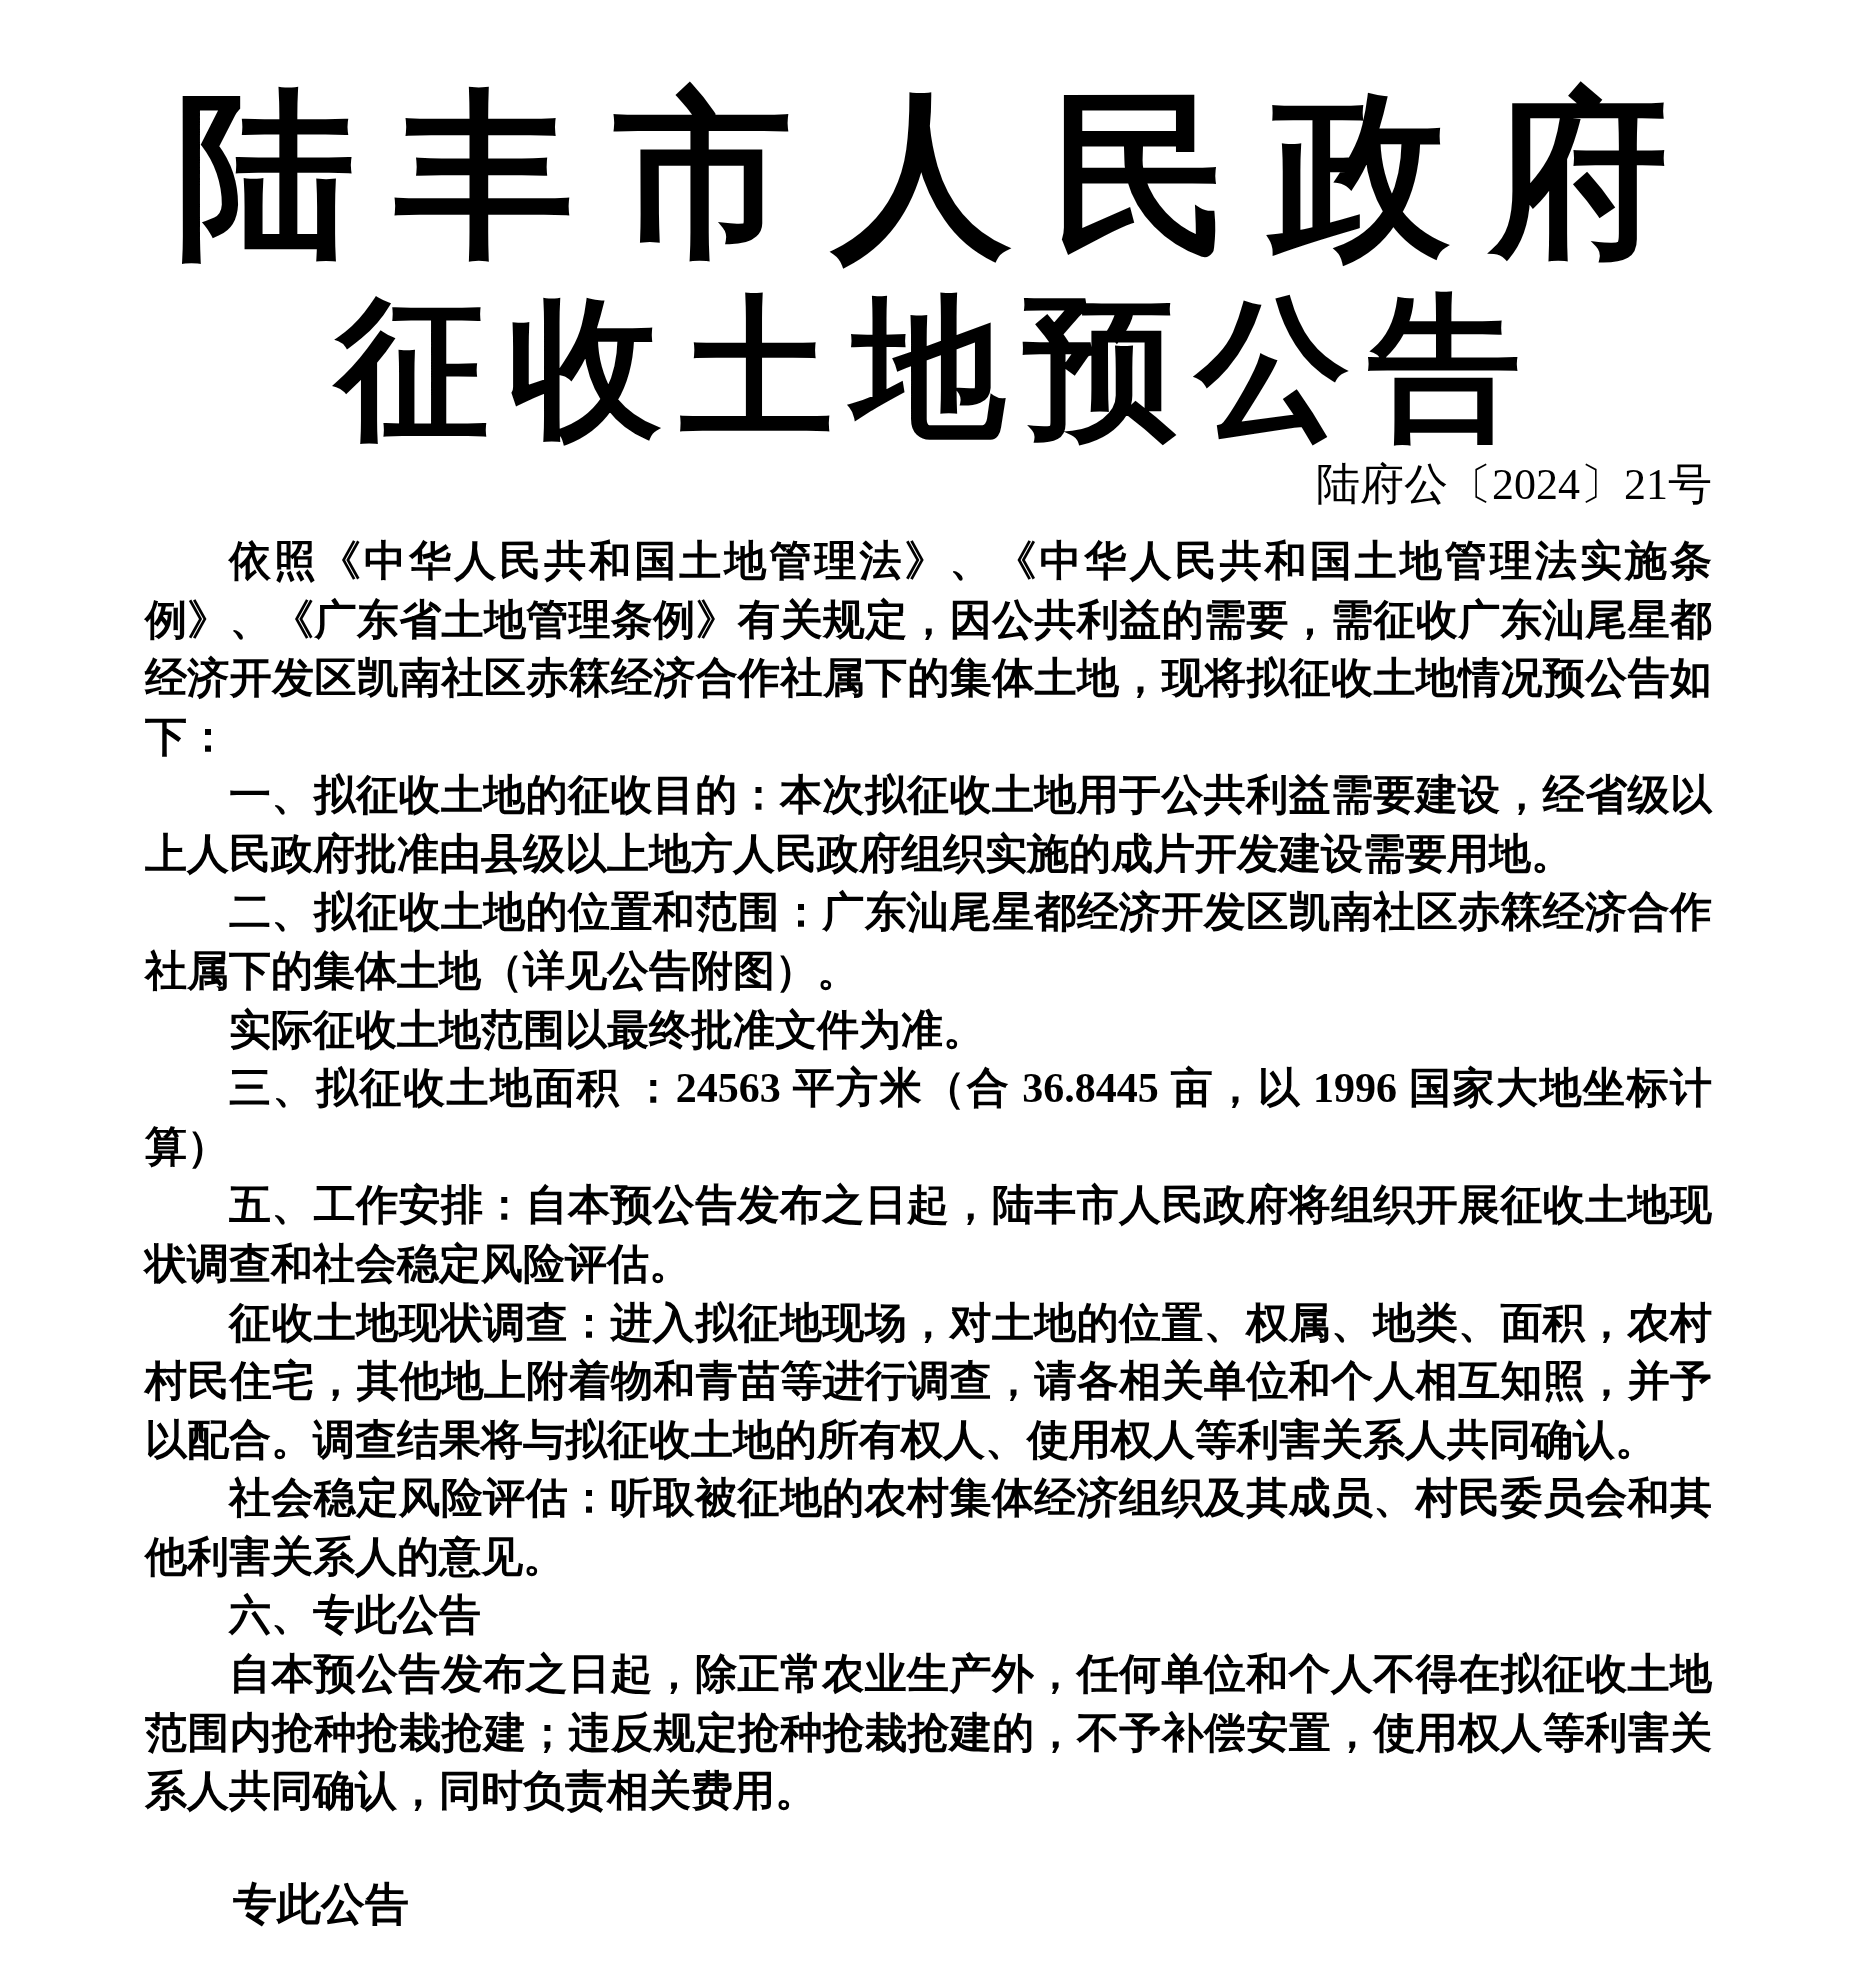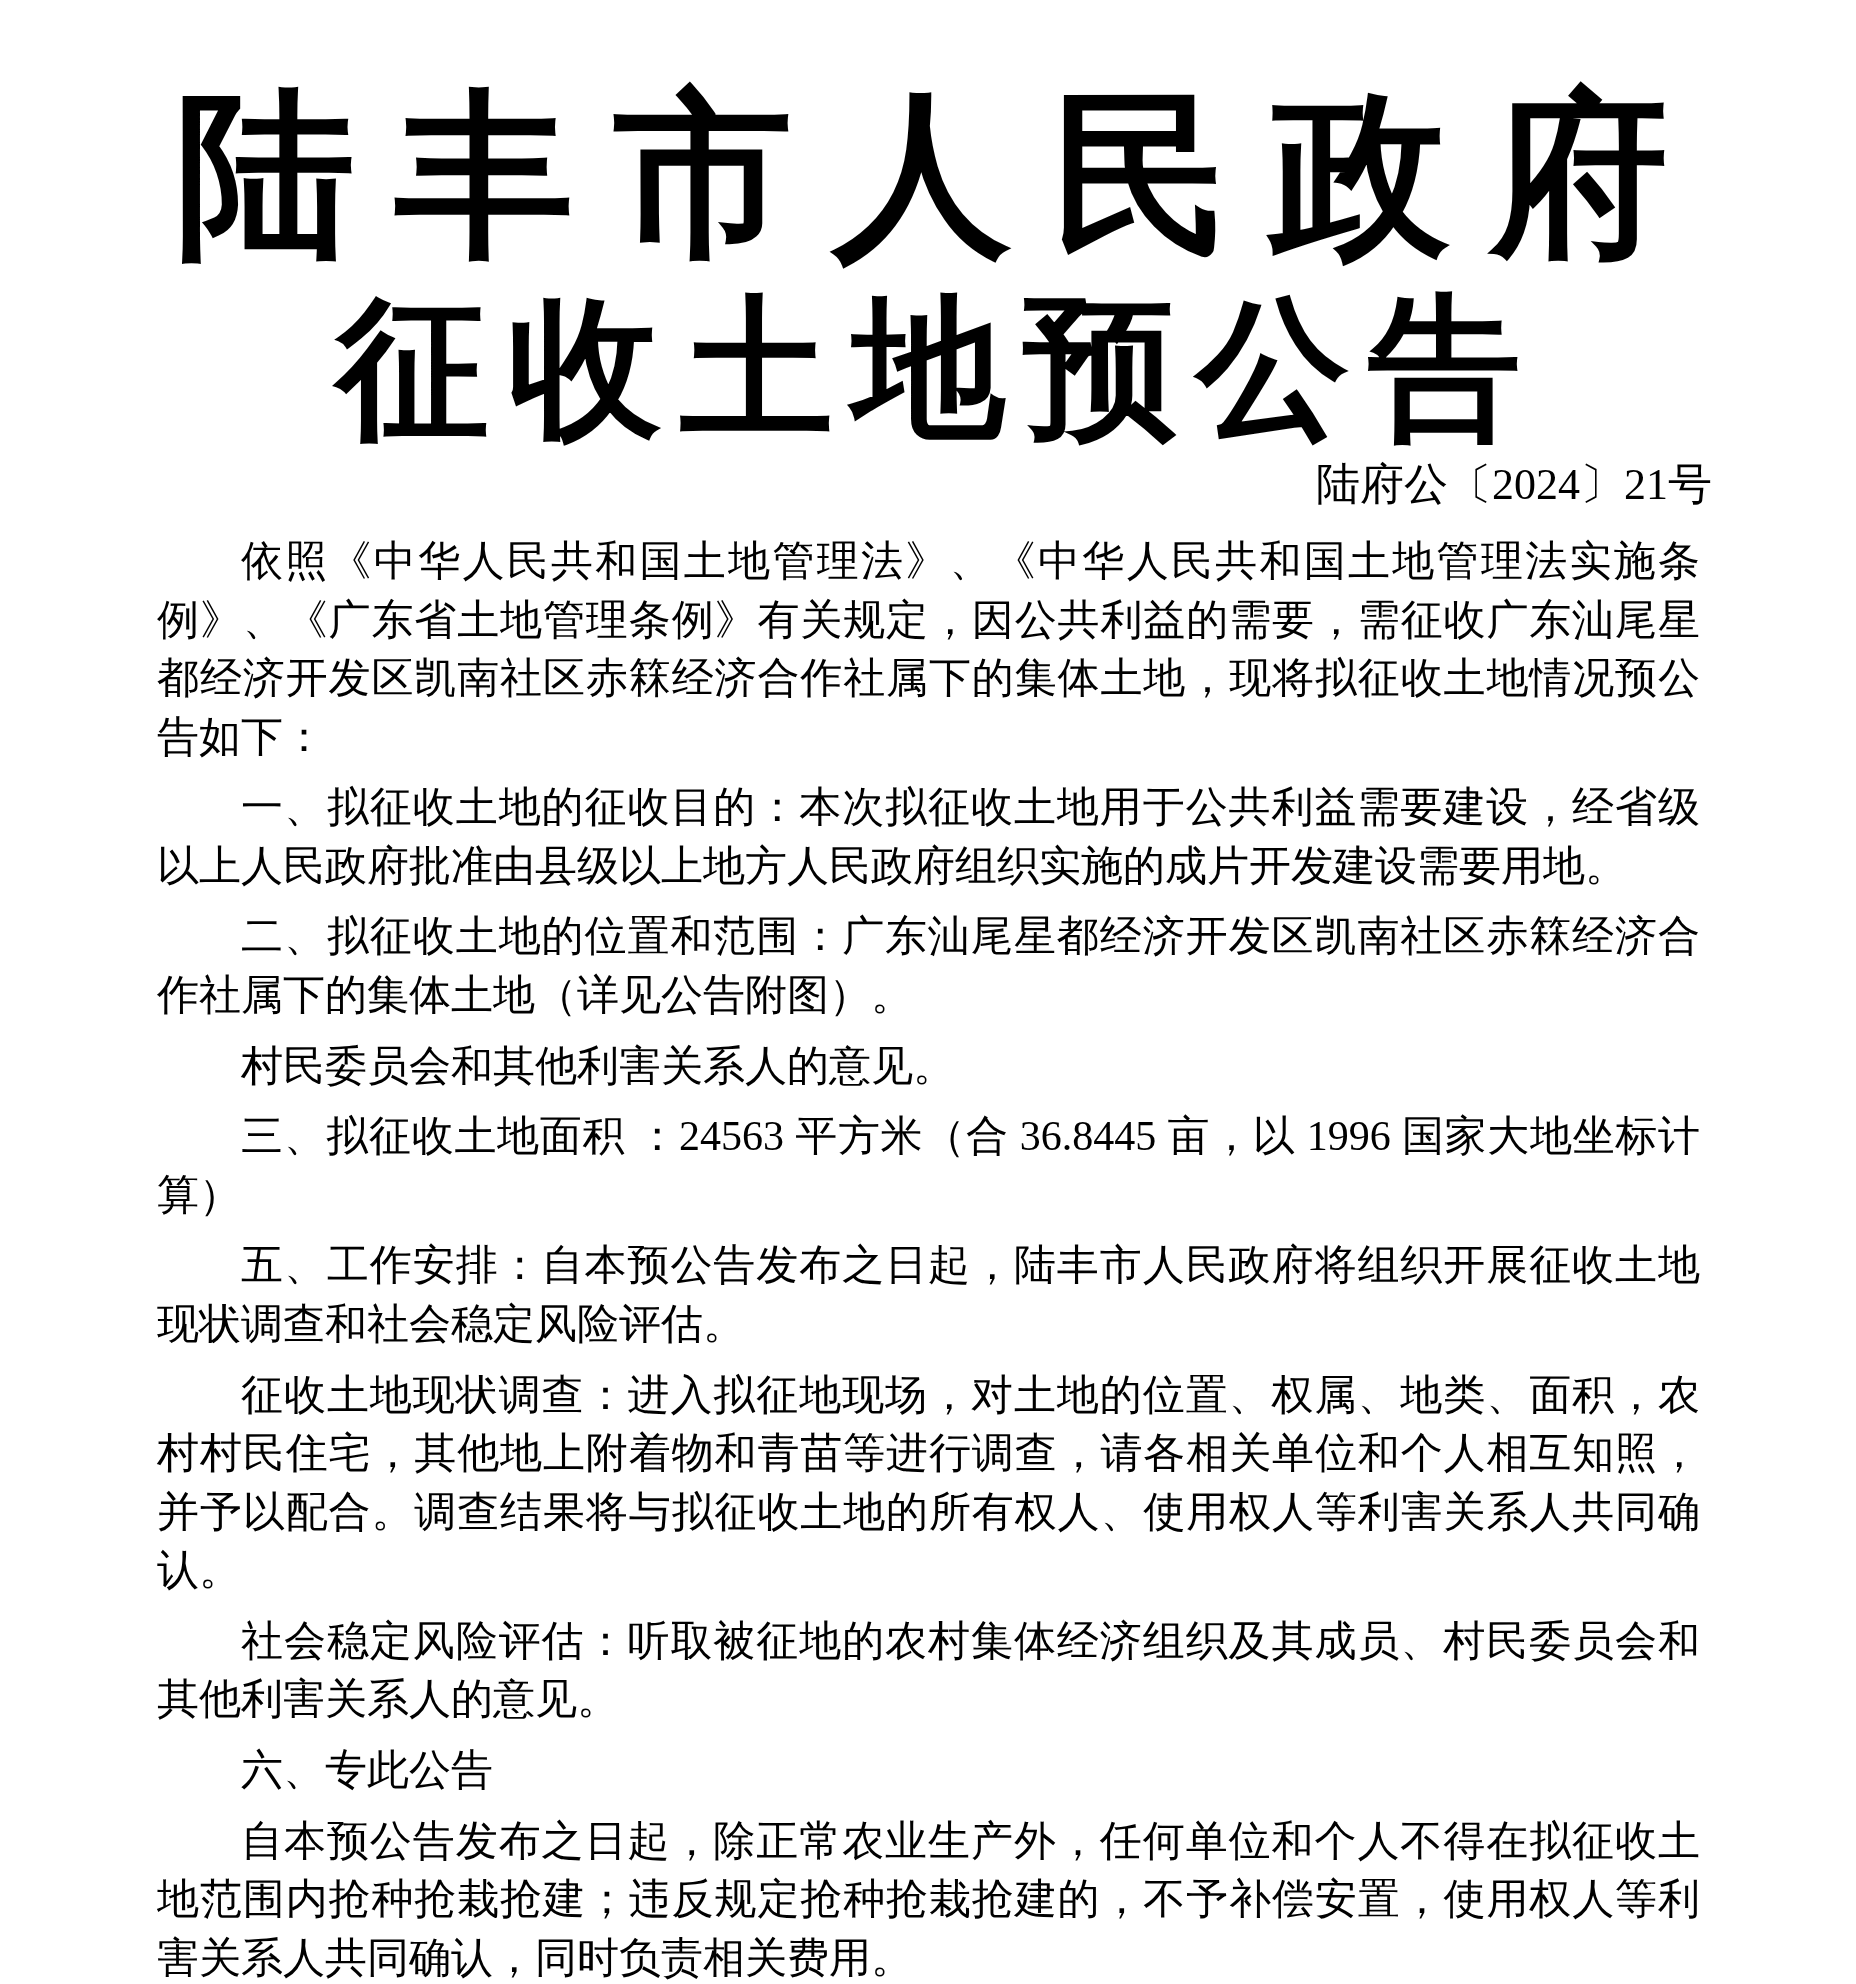--- a/index.html
+++ b/index.html
@@ -37,22 +37,23 @@
     font-size:44px;
     line-height:1.2;
   }
   .body-text{
     margin:20px 145px 0 145px;
     font-size:42px;
     line-height:1.395;
     text-align:justify;
   }
   .body-text p{
-    margin:12px;
+    margin:0;
     text-indent:2em;
+    font-weight:bold;
   }
   .closing{
     margin:58px 145px 0 145px;
     font-size:44px;
     font-weight:bold;
     text-indent:2em;
     line-height:1.2;
   }
 </style>
 </head>
@@ -62,21 +63,21 @@
 
   <h1 class="title1">陆丰市人民政府</h1>
   <h1 class="title2">征收土地预公告</h1>
 
   <div class="doc-number">陆府公〔2024〕21号</div>
 
   <div class="body-text">
     <p>依照《中华人民共和国土地管理法》、《中华人民共和国土地管理法实施条例》、《广东省土地管理条例》有关规定，因公共利益的需要，需征收广东汕尾星都经济开发区凯南社区赤箖经济合作社属下的集体土地，现将拟征收土地情况预公告如下：</p>
     <p>一、拟征收土地的征收目的：本次拟征收土地用于公共利益需要建设，经省级以上人民政府批准由县级以上地方人民政府组织实施的成片开发建设需要用地。</p>
     <p>二、拟征收土地的位置和范围：广东汕尾星都经济开发区凯南社区赤箖经济合作社属下的集体土地（详见公告附图）。</p>
-    <p>村民委员会和其他利害关系人的意见。</p>
+    <p>实际征收土地范围以最终批准文件为准。</p>
     <p>三、拟征收土地面积 ：24563 平方米（合 36.8445 亩，以 1996 国家大地坐标计算）</p>
     <p>五、工作安排：自本预公告发布之日起，陆丰市人民政府将组织开展征收土地现状调查和社会稳定风险评估。</p>
     <p>征收土地现状调查：进入拟征地现场，对土地的位置、权属、地类、面积，农村村民住宅，其他地上附着物和青苗等进行调查，请各相关单位和个人相互知照，并予以配合。调查结果将与拟征收土地的所有权人、使用权人等利害关系人共同确认。</p>
     <p>社会稳定风险评估：听取被征地的农村集体经济组织及其成员、村民委员会和其他利害关系人的意见。</p>
     <p>六、专此公告</p>
     <p>自本预公告发布之日起，除正常农业生产外，任何单位和个人不得在拟征收土地范围内抢种抢栽抢建；违反规定抢种抢栽抢建的，不予补偿安置，使用权人等利害关系人共同确认，同时负责相关费用。</p>
   </div>
 
   <p class="closing">专此公告</p>
 

